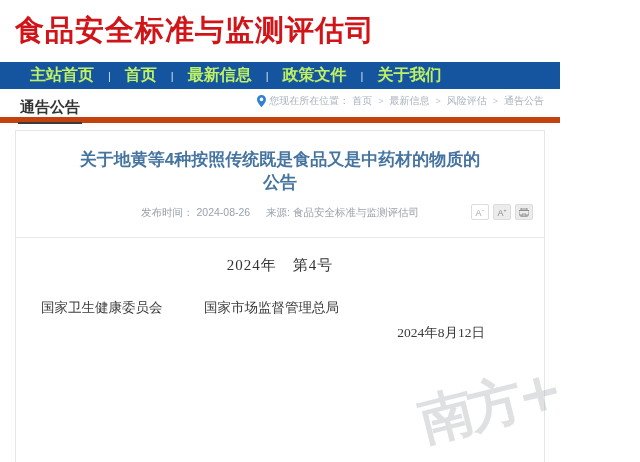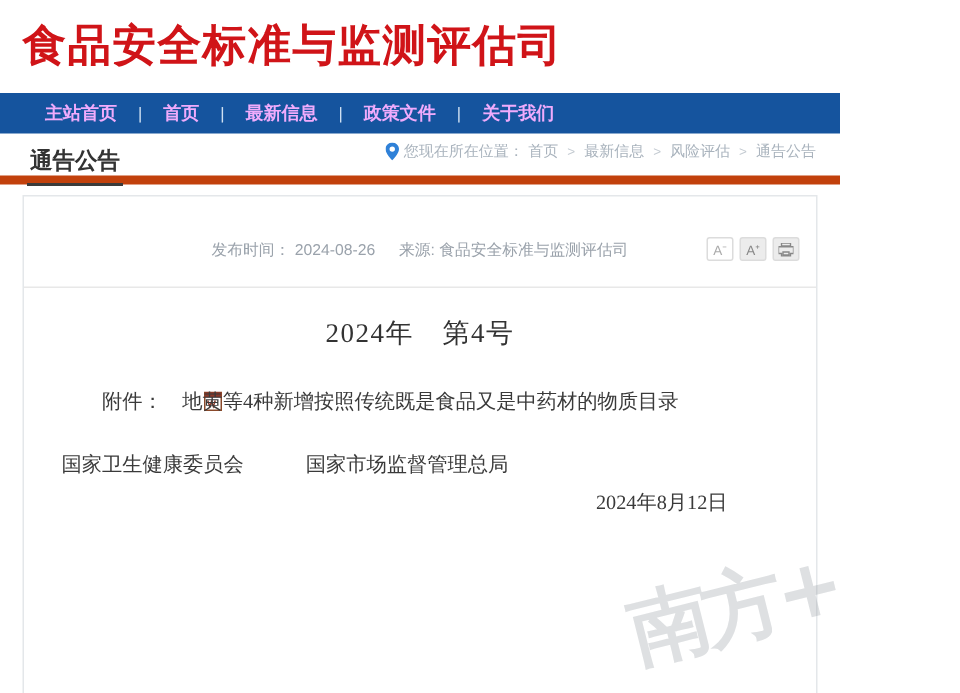--- a/index.html
+++ b/index.html
@@ -11,21 +11,21 @@
     overflow: hidden;
   }
   .page { width: 560px; height: 462px; position: relative; overflow: hidden; background: #fff; }
 
   
   .site-header { height: 62px; display: flex; align-items: center; padding-left: 15px; background: #fff; }
   .site-title { color: #d01418; font-size: 29px; font-weight: bold; letter-spacing: 1px; }
 
   
   .nav-bar { height: 27px; background: #15549e; display: flex; align-items: center; padding-left: 30px; }
-  .nav-item { color: #f0abfc; font-size: 12px; font-weight: bold; cursor: pointer; white-space: nowrap; }
+  .nav-item { color: #bef264; font-size: 16px; font-weight: bold; cursor: pointer; white-space: nowrap; }
   .nav-sep { color: #cfe0f2; font-size: 11px; margin: 0 14px; }
 
   
   .crumb-row { position: relative; height: 34px; border-bottom: 6px solid #c2410c; }
   .section-title {
     display: inline-block; margin-left: 18px; padding: 9px 2px 5px;
     font-size: 15px; font-weight: bold; color: #333;
     border-bottom: 2px solid #3b3b3b; margin-bottom: -1px;
   }
   .location { position: absolute; right: 16px; top: 5px; display: flex; align-items: center; gap: 3px;
@@ -43,21 +43,21 @@
   .tool-buttons { position: absolute; right: 11px; top: -2px; display: flex; gap: 4px; }
   .tool-btn { min-width: 18px; height: 16px; border: 1px solid #dcdcdc; background: #fff;
     font-size: 9px; color: #aaa; display: flex; align-items: center; justify-content: center;
     border-radius: 2px; cursor: pointer; padding: 0 2px; }
   .tool-btn.shaded { background: #ececec; color: #888; }
   .meta-divider { border: none; border-top: 1px solid #e8e8e8; margin-top: 13px; }
 
   
   .article-body { padding: 12px 25px 0; font-family: "Liberation Serif", "DejaVu Serif", serif;
     color: #3a3a3a; font-size: 13.5px; }
-  .doc-number { text-align: center; font-size: 18px; color: #333; margin: 6px 0 16px; letter-spacing: 1px; }
+  .doc-number { text-align: center; font-size: 15px; color: #333; margin: 6px 0 16px; letter-spacing: 1px; }
   .article-body p.para { text-indent: 2em; line-height: 1.85; text-align: justify; }
   .attachment-line { margin-top: 25px; text-indent: 2em; }
   .attach-icon { display: inline-block; width: 12px; height: 13px; vertical-align: -2px; margin-right: 1px; }
   .attachment-link { color: #3a3a3a; cursor: pointer; }
   .signature-line { margin-top: 24px; padding-right: 28px; }
   .signer { display: inline-block; }
   .signer + .signer { margin-left: 38px; }
   .sign-date { text-align: right; padding-right: 34px; margin-top: 7px; }
 
   
@@ -103,20 +103,21 @@
       <span class="crumb-sep">&gt;</span>
       <span class="crumb-link">最新信息</span>
       <span class="crumb-sep">&gt;</span>
       <span class="crumb-link">风险评估</span>
       <span class="crumb-sep">&gt;</span>
       <span class="crumb-link">通告公告</span>
     </div>
   </div>
 
   <div class="content-box">
+    <div class="article-title">关于地黄等4种按照传统既是食品又是中药材的物质的公告</div>
 
     <div class="meta-row">
       <span>发布时间：</span>
       <span>2024-08-26</span>
       <span class="gap"></span>
       <span>来源:</span>
       <span>食品安全标准与监测评估司</span>
       <span class="tool-buttons">
         <span class="tool-btn">A⁻</span>
         <span class="tool-btn shaded">A⁺</span>
@@ -127,27 +128,20 @@
         </span>
       </span>
     </div>
 
     <hr class="meta-divider">
 
     <div class="article-body">
       <div class="doc-number">2024年　第4号</div>
 
 
-      <p class="attachment-line">
-        <span>附件：</span><span class="attach-icon"><svg width="12" height="13" viewBox="0 0 12 13">
-              <rect x="0.5" y="0.5" width="11" height="12" fill="#fff" stroke="#8a4a2b"></rect>
-              <rect x="0.5" y="0.5" width="11" height="3.4" fill="#8a3a2b"></rect>
-              <path d="M2.5 6l1.3 4 1.2-3.2L6.2 10l1.3-4" stroke="#8a3a2b" stroke-width="1" fill="none"></path>
-            </svg></span><span class="attachment-link">地黄等4种新增按照传统既是食品又是中药材的物质目录</span>
-      </p>
 
       <p class="signature-line">
         <span class="signer">国家卫生健康委员会</span>
         <span class="signer">国家市场监督管理总局</span>
       </p>
       <p class="sign-date">2024年8月12日</p>
 
     </div>
   </div>
 

